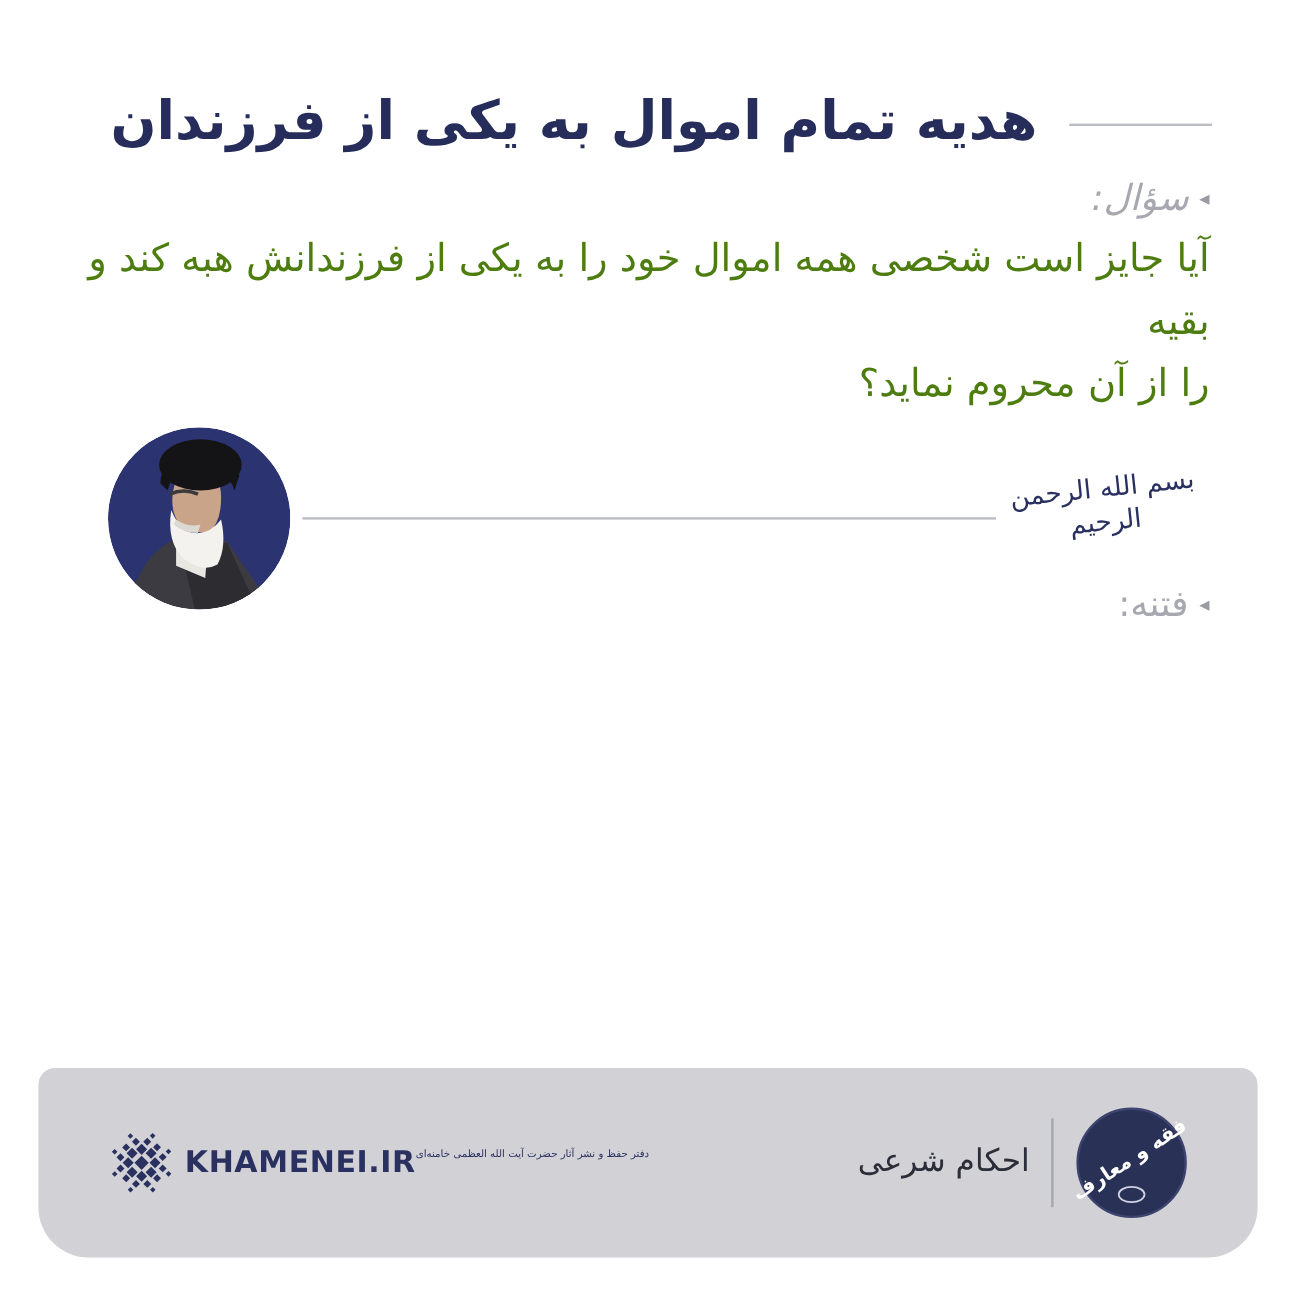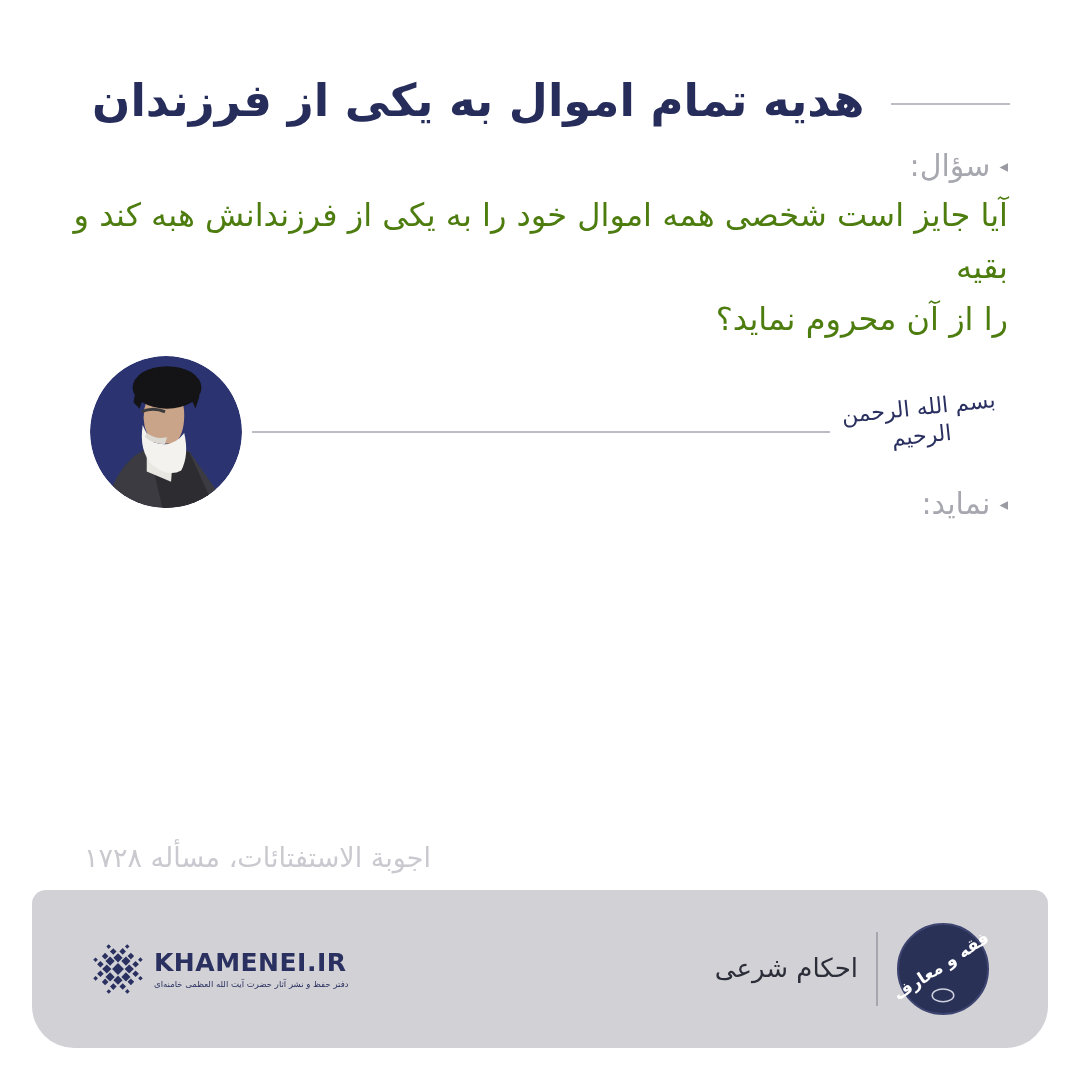--- a/index.html
+++ b/index.html
@@ -19,21 +19,21 @@
     margin:0;direction:rtl;
     font-size:45px;font-weight:bold;color:#272d5b;
     letter-spacing:-1px;white-space:nowrap;line-height:1.3;
   }
   .title-line{flex:1;height:2px;background:#bcbdc4;margin-left:26px;margin-top:6px;}
   
   .label{
     position:absolute;right:72px;direction:rtl;
     color:#a7a7b0;font-size:30px;line-height:1.2;
   }
-  .q-label{top:148px;}
+  .q-label{top:148px;font-style:italic;}
   .a-label{top:486px;}
   .marker{font-size:17px;color:#9a9aa2;margin-left:9px;vertical-align:4px;}
   
   .body-text{
     position:absolute;left:72px;right:72px;margin:0;
     direction:rtl;text-align:right;white-space:pre-line;
     font-size:32px;line-height:1.62;color:#4d7c0f;
     letter-spacing:-0.5px;
   }
   .q-text{top:190px;}
@@ -56,21 +56,21 @@
     direction:rtl;color:#c9c9cf;font-size:27px;
   }
   
   .footer-bar{
     position:absolute;left:32px;right:32px;top:890px;height:158px;
     background:#d2d2d6;border-radius:14px 14px 42px 42px;
     display:flex;align-items:center;justify-content:space-between;
     padding:0 58px;box-sizing:border-box;direction:ltr;
   }
   .brand{display:flex;align-items:center;gap:8px;}
-  .brand-text{display:flex;flex-direction:column;align-items:flex-start;}
+  .brand-text{display:flex;flex-direction:row;align-items:flex-start;}
   .brand-name{font-size:25px;font-weight:bold;color:#2a3160;letter-spacing:0.5px;line-height:1.1;}
   .brand-sub{font-size:8.5px;color:#2a3160;white-space:nowrap;direction:rtl;margin-top:2px;}
   .series{display:flex;align-items:center;gap:18px;}
   .series-text{direction:rtl;text-align:center;color:#2b2d39;}
   .series-line1{font-size:26px;line-height:1.35;}
   .series-line2{font-size:29px;line-height:1.35;letter-spacing:-0.5px;}
   .v-divider{width:2px;height:74px;background:#a6a6ae;}
   .badge{width:94px;height:94px;}
 </style>
 </head>
@@ -107,24 +107,23 @@
         <path d="M51 55 Q62 50 74 55" stroke="#3a3a3c" stroke-width="3" fill="none"></path>
         <ellipse cx="76" cy="31" rx="34" ry="21" fill="#141417"></ellipse>
         <path d="M43 46 Q44 24 72 18 Q102 14 108 40 L104 52 Q98 32 74 31 Q54 31 49 52 Z" fill="#141417"></path>
       </g>
     </svg>
   </div>
   <div class="mid-line"></div>
   <div class="bismillah">بسم الله الرحمن الرحیم</div>
 
   <div class="label a-label">
-    <span class="marker">◂</span><span>نماید:</span>
+    <span class="marker">◂</span><span>فتنه:</span>
   </div>
 
-  <div class="reference">اجوبة الاستفتائات، مسأله ۱۷۲۸</div>
 
   <div class="footer-bar">
     <div class="brand">
       <svg id="starburst" class="starburst" viewBox="0 0 60 60" width="56" height="56">
           <rect x="-4.5" y="-4.5" width="9" height="9" transform="translate(30.00 30.00) rotate(45)" fill="#2a3160"></rect>
           <rect x="-3.5" y="-3.5" width="7" height="7" transform="translate(42.00 30.00) rotate(45)" fill="#2a3160"></rect>
           <rect x="-3.5" y="-3.5" width="7" height="7" transform="translate(38.49 38.49) rotate(45)" fill="#2a3160"></rect>
           <rect x="-3.5" y="-3.5" width="7" height="7" transform="translate(30.00 42.00) rotate(45)" fill="#2a3160"></rect>
           <rect x="-3.5" y="-3.5" width="7" height="7" transform="translate(21.51 38.49) rotate(45)" fill="#2a3160"></rect>
           <rect x="-3.5" y="-3.5" width="7" height="7" transform="translate(18.00 30.00) rotate(45)" fill="#2a3160"></rect>

